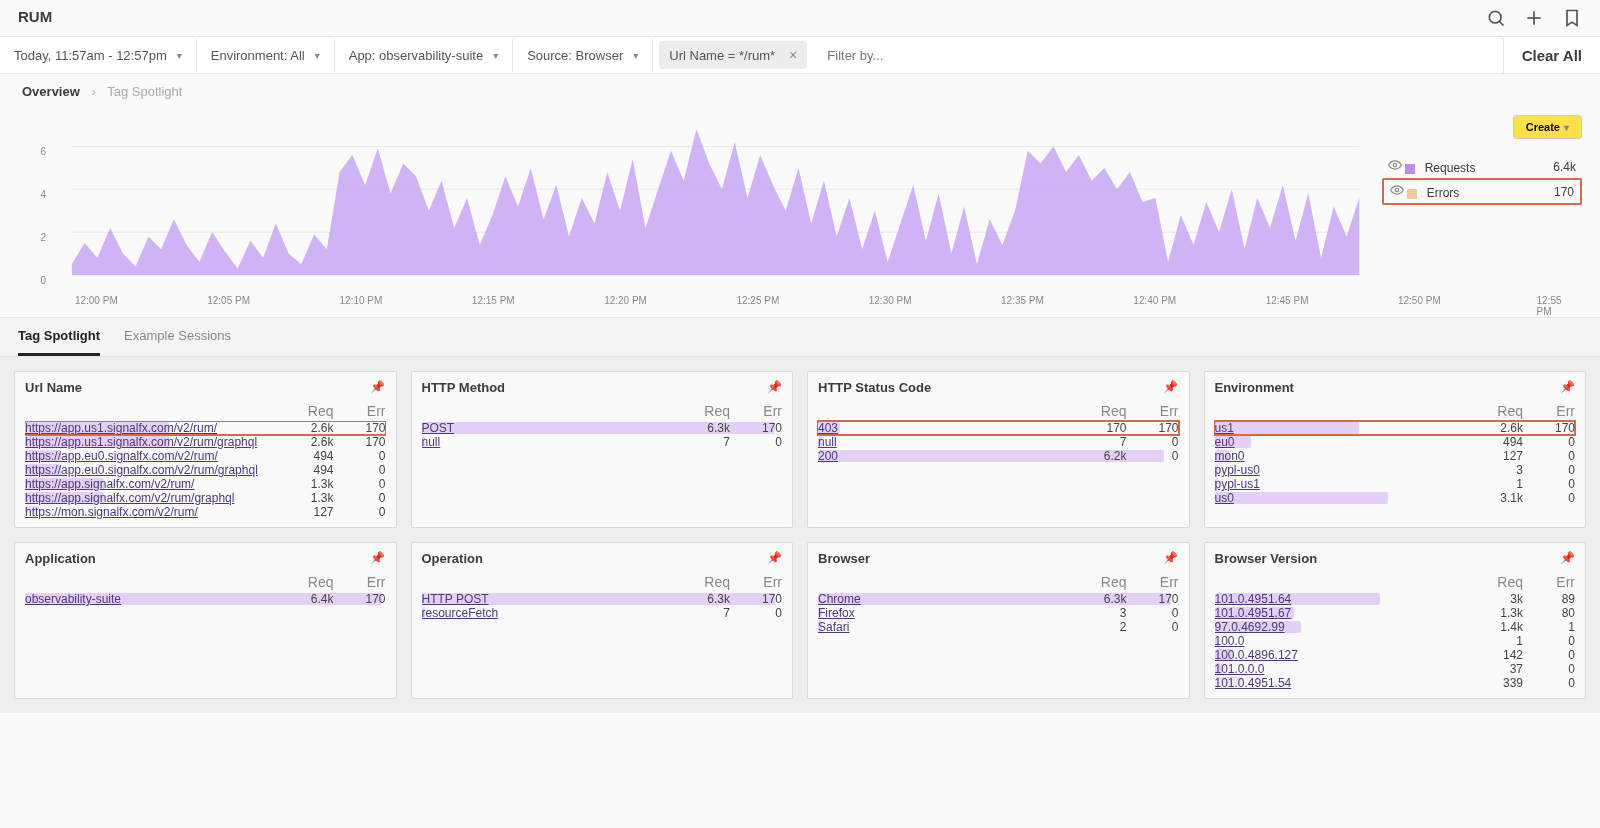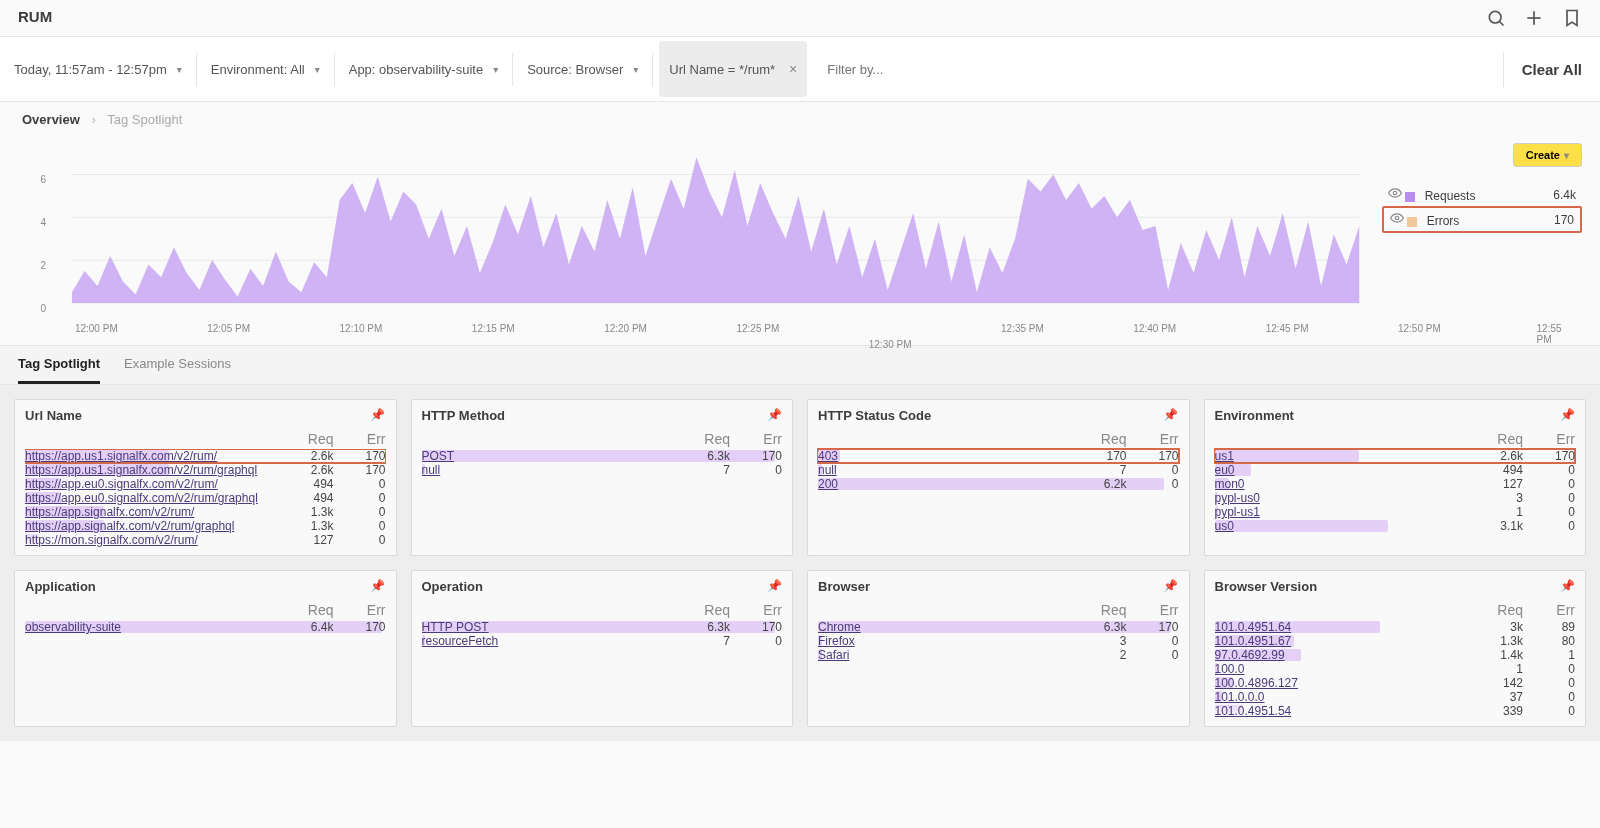--- a/index.html
+++ b/index.html
@@ -5,21 +5,21 @@
 * { box-sizing: border-box; margin: 0; padding: 0; }
 body { font-family: -apple-system, BlinkMacSystemFont, "Segoe UI", Helvetica, Arial, sans-serif; font-size: 13px; color: #3c3c3c; background: #fafafa; }
 
 .header { display:flex; align-items:flex-start; justify-content:space-between; padding: 8px 18px 8px 18px; border-bottom:1px solid #e5e5e5; background:#fafafa;}
 .header .title { font-weight:700; font-size:15px; }
 .header .h-icons { display:flex; gap:18px; align-items:center; }
 .ic { width:20px; height:20px; display:inline-flex; align-items:center; justify-content:center; color:#555; }
 
 .filterbar { display:flex; align-items:center; border-bottom:1px solid #e5e5e5; background:#fff; }
 .filter-chip { padding: 9px 14px; border-right:1px solid #e5e5e5; display:flex; align-items:center; gap:6px; color:#555; font-size:13px; cursor:pointer; white-space:nowrap;}
-.filter-chip.pill { background:#ececec; border-radius:4px; margin:4px 6px; border-right:none; padding:20px 10px; }
+.filter-chip.pill { background:#ececec; border-radius:4px; margin:4px 6px; border-right:none; padding:6px 10px; }
 .filter-input { flex:1; padding:9px 14px; border:none; outline:none; font-size:13px; color:#999; }
 .clear-all { padding:9px 18px; border-left:1px solid #e5e5e5; font-weight:600; font-size:15px; cursor:pointer;}
 .caret::after{ content:"▾"; font-size:10px; color:#888; margin-left:4px;}
 .x-close { color:#888; font-size:14px; margin-left:8px; cursor:pointer;}
 
 .breadcrumbs { padding:10px 22px; color:#888;}
 .breadcrumbs .bc-item{ font-weight:600; color:#3c3c3c;}
 .breadcrumbs .bc-sep{ margin:0 8px; color:#bbb;}
 .breadcrumbs .bc-current{ color:#aaa; }
 
@@ -141,21 +141,21 @@
       </div>
     </div>
   </div>
   <div class="xlabels" id="xlabs">
       <div class="xlab" style="left: 2%;">12:00 PM</div>
       <div class="xlab" style="left: 10.7273%;">12:05 PM</div>
       <div class="xlab" style="left: 19.4545%;">12:10 PM</div>
       <div class="xlab" style="left: 28.1818%;">12:15 PM</div>
       <div class="xlab" style="left: 36.9091%;">12:20 PM</div>
       <div class="xlab" style="left: 45.6364%;">12:25 PM</div>
-      <div class="xlab" style="left: 54.3636%; margin-top: 16px;">12:30 PM</div>
+      <div class="xlab" style="left: 54.3636%;">12:30 PM</div>
       <div class="xlab" style="left: 63.0909%;">12:35 PM</div>
       <div class="xlab" style="left: 71.8182%;">12:40 PM</div>
       <div class="xlab" style="left: 80.5455%;">12:45 PM</div>
       <div class="xlab" style="left: 89.2727%;">12:50 PM</div>
       <div class="xlab" style="left: 98%;">12:55 PM</div>
     </div>
 </div>
 
 <div class="tabs">
   <div class="tab active">Tag Spotlight</div>

